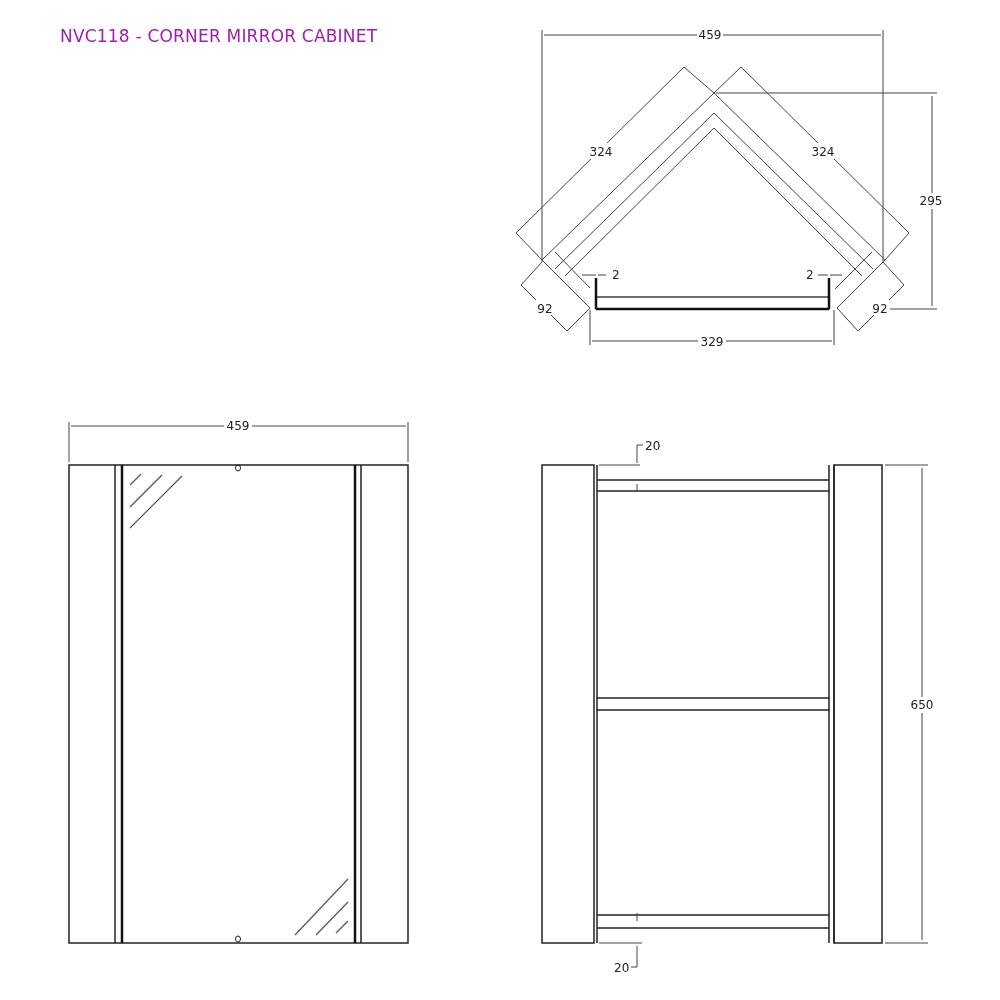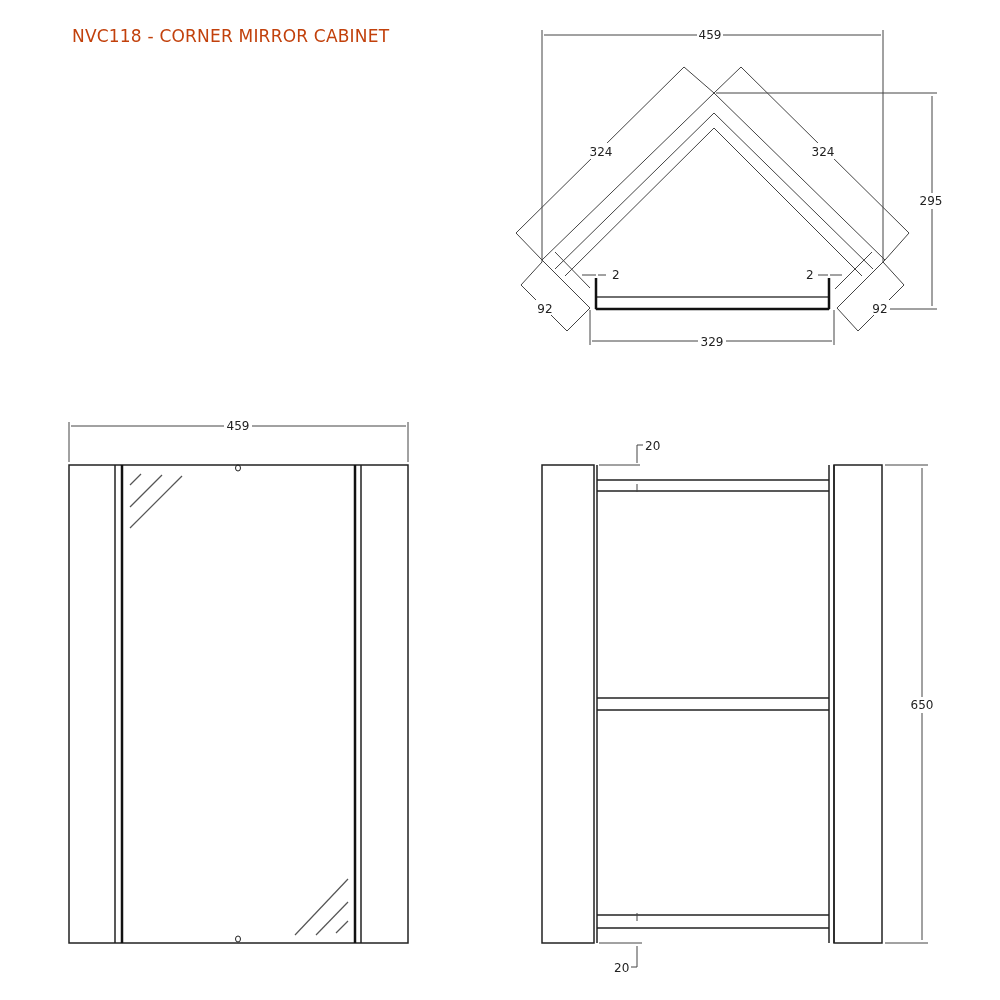--- a/index.html
+++ b/index.html
@@ -1,17 +1,17 @@
 <!DOCTYPE html>
 <html><head>
 <meta charset="utf-8">
 <style>
   html, body { margin:0; padding:0; background:#ffffff; }
   body { width:1000px; height:1000px; position:relative; overflow:hidden; font-family:"DejaVu Sans", sans-serif; }
-  #title { position:absolute; left:72px; top:26px; font-size:17px; color:#c2410c; letter-spacing:0.2px; font-family:"DejaVu Sans", sans-serif; }
+  #title { position:absolute; left:60px; top:26px; font-size:17px; color:#a21caf; letter-spacing:0.2px; font-family:"DejaVu Sans", sans-serif; }
   svg { position:absolute; left:0; top:0; }
   .dim { font-family:"DejaVu Sans", sans-serif; font-size:12px; fill:#222; }
   .thin { stroke:#444; stroke-width:1; fill:none; }
   .med { stroke:#222; stroke-width:1.5; fill:none; }
   .thick { stroke:#111; stroke-width:2.5; fill:none; }
   .glass { stroke:#555; stroke-width:1.2; }
   .lbl-bg { fill:#fff; }
 </style>
 </head>
 <body>

